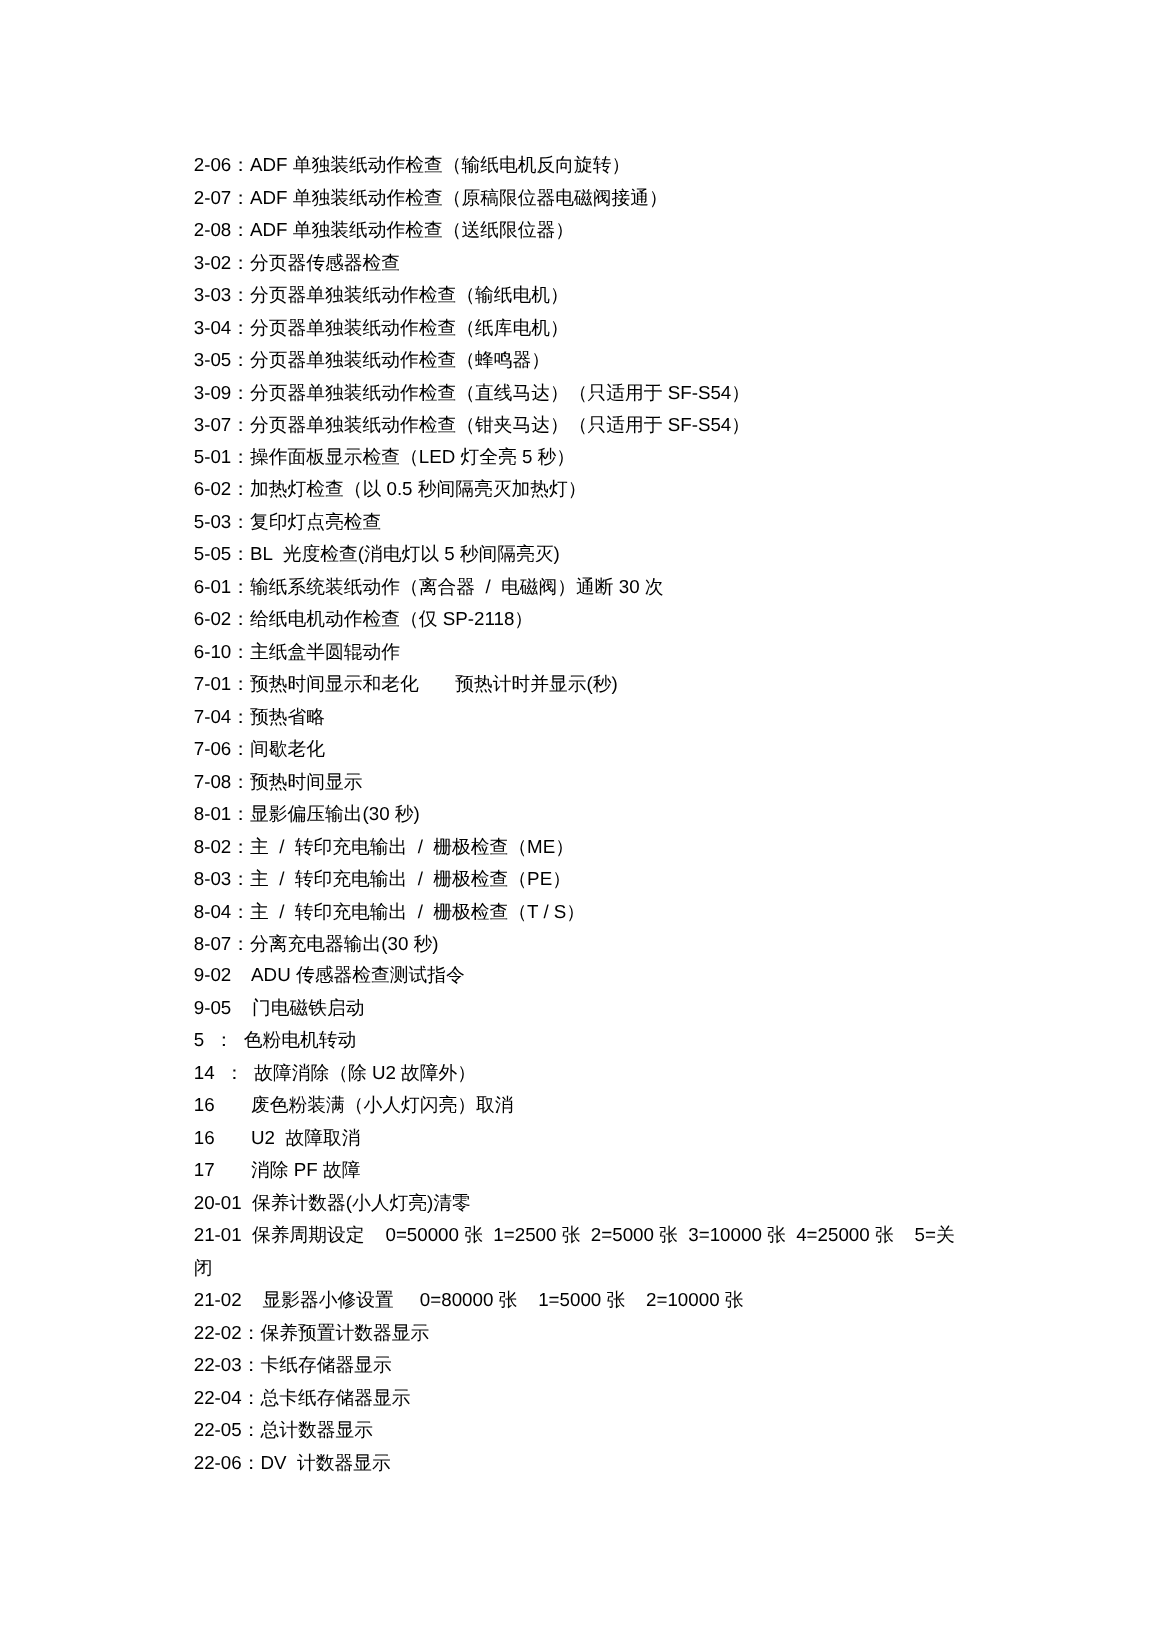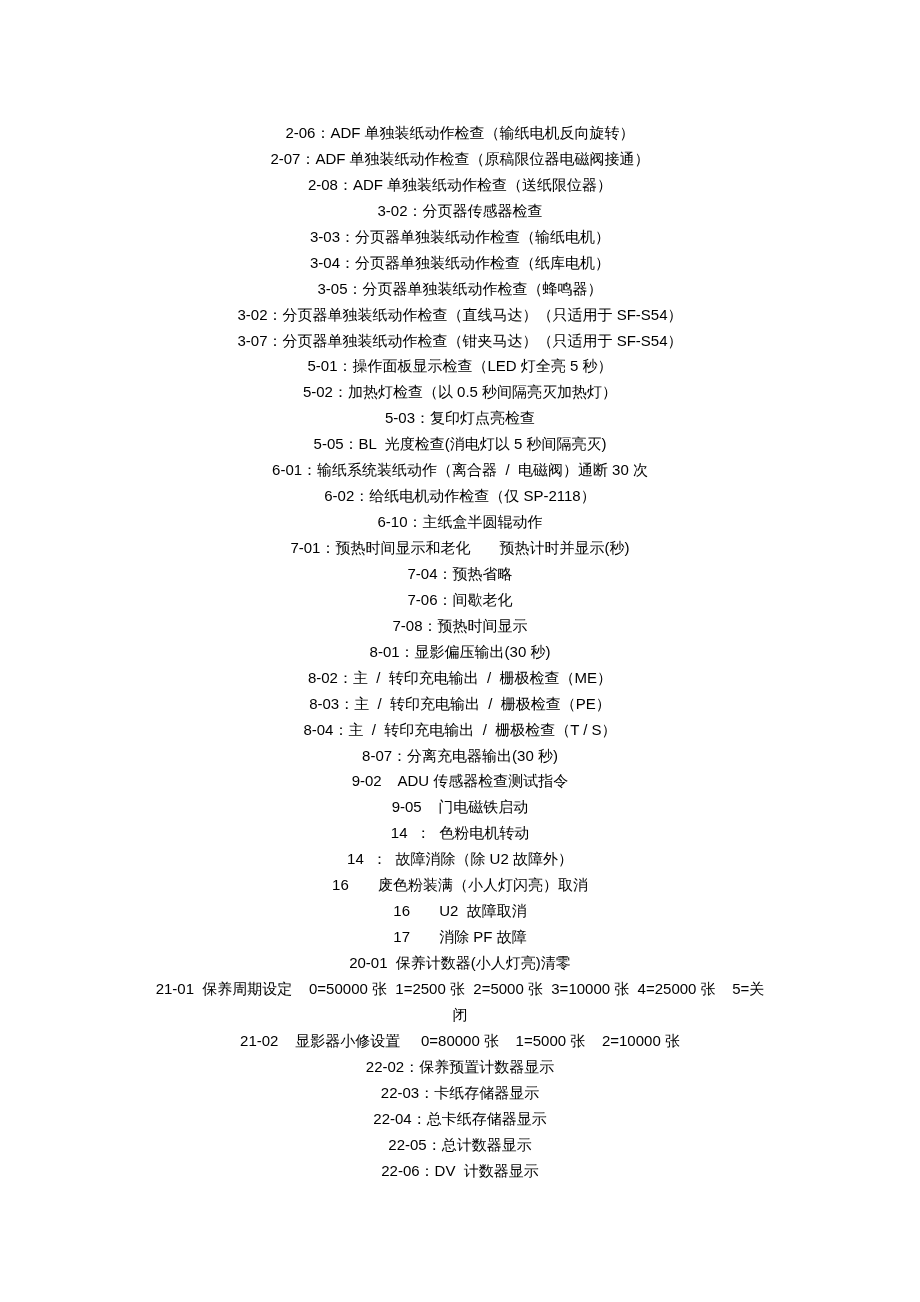--- a/index.html
+++ b/index.html
@@ -12,56 +12,55 @@
       line-height: 1.73;
     }
     .page {
       width: 920px;
       min-height: 1302px;
       padding: 120px 155px 100px 155px;
       box-sizing: border-box;
     }
     .line {
       white-space: pre-wrap;
-      text-align: center;
     }
   </style>
 </head>
 <body>
 
 <div class="page">
   <div id="content">
       <div class="line">2-06：ADF 单独装纸动作检查（输纸电机反向旋转）</div>
       <div class="line">2-07：ADF 单独装纸动作检查（原稿限位器电磁阀接通）</div>
       <div class="line">2-08：ADF 单独装纸动作检查（送纸限位器）</div>
       <div class="line">3-02：分页器传感器检查</div>
       <div class="line">3-03：分页器单独装纸动作检查（输纸电机）</div>
       <div class="line">3-04：分页器单独装纸动作检查（纸库电机）</div>
       <div class="line">3-05：分页器单独装纸动作检查（蜂鸣器）</div>
-      <div class="line">3-02：分页器单独装纸动作检查（直线马达）（只适用于 SF-S54）</div>
+      <div class="line">3-09：分页器单独装纸动作检查（直线马达）（只适用于 SF-S54）</div>
       <div class="line">3-07：分页器单独装纸动作检查（钳夹马达）（只适用于 SF-S54）</div>
       <div class="line">5-01：操作面板显示检查（LED 灯全亮 5 秒）</div>
-      <div class="line">5-02：加热灯检查（以 0.5 秒间隔亮灭加热灯）</div>
+      <div class="line">6-02：加热灯检查（以 0.5 秒间隔亮灭加热灯）</div>
       <div class="line">5-03：复印灯点亮检查</div>
       <div class="line">5-05：BL  光度检查(消电灯以 5 秒间隔亮灭)</div>
       <div class="line">6-01：输纸系统装纸动作（离合器  /  电磁阀）通断 30 次</div>
       <div class="line">6-02：给纸电机动作检查（仅 SP-2118）</div>
       <div class="line">6-10：主纸盒半圆辊动作</div>
       <div class="line">7-01：预热时间显示和老化       预热计时并显示(秒)</div>
       <div class="line">7-04：预热省略</div>
       <div class="line">7-06：间歇老化</div>
       <div class="line">7-08：预热时间显示</div>
       <div class="line">8-01：显影偏压输出(30 秒)</div>
       <div class="line">8-02：主  /  转印充电输出  /  栅极检查（ME）</div>
       <div class="line">8-03：主  /  转印充电输出  /  栅极检查（PE）</div>
       <div class="line">8-04：主  /  转印充电输出  /  栅极检查（T / S）</div>
       <div class="line">8-07：分离充电器输出(30 秒)</div>
       <div class="line">9-02    ADU 传感器检查测试指令</div>
       <div class="line">9-05    门电磁铁启动</div>
-      <div class="line">14  ：  色粉电机转动</div>
+      <div class="line">5  ：  色粉电机转动</div>
       <div class="line">14  ：  故障消除（除 U2 故障外）</div>
       <div class="line">16       废色粉装满（小人灯闪亮）取消</div>
       <div class="line">16       U2  故障取消</div>
       <div class="line">17       消除 PF 故障</div>
       <div class="line">20-01  保养计数器(小人灯亮)清零</div>
       <div class="line">21-01  保养周期设定    0=50000 张  1=2500 张  2=5000 张  3=10000 张  4=25000 张    5=关闭</div>
       <div class="line">21-02    显影器小修设置     0=80000 张    1=5000 张    2=10000 张</div>
       <div class="line">22-02：保养预置计数器显示</div>
       <div class="line">22-03：卡纸存储器显示</div>
       <div class="line">22-04：总卡纸存储器显示</div>

